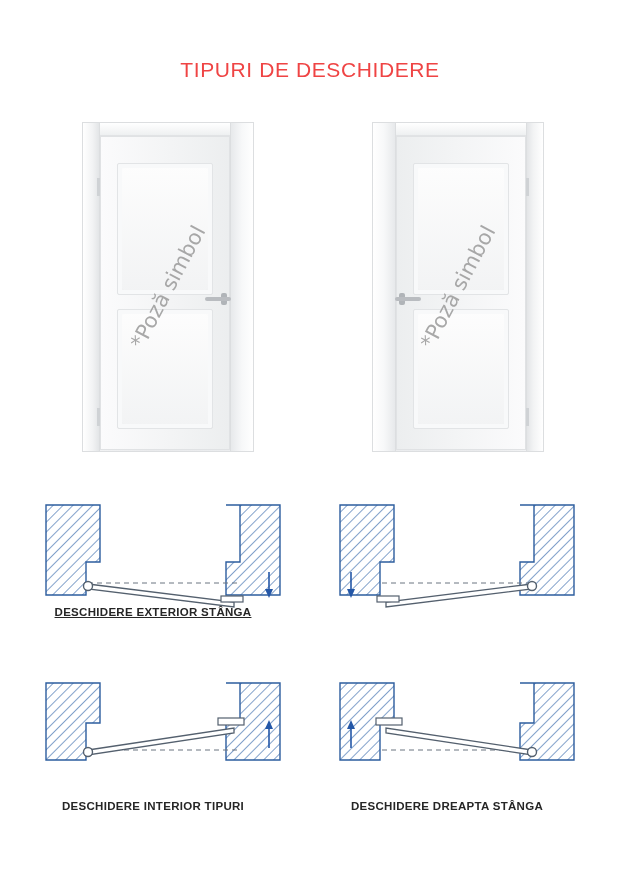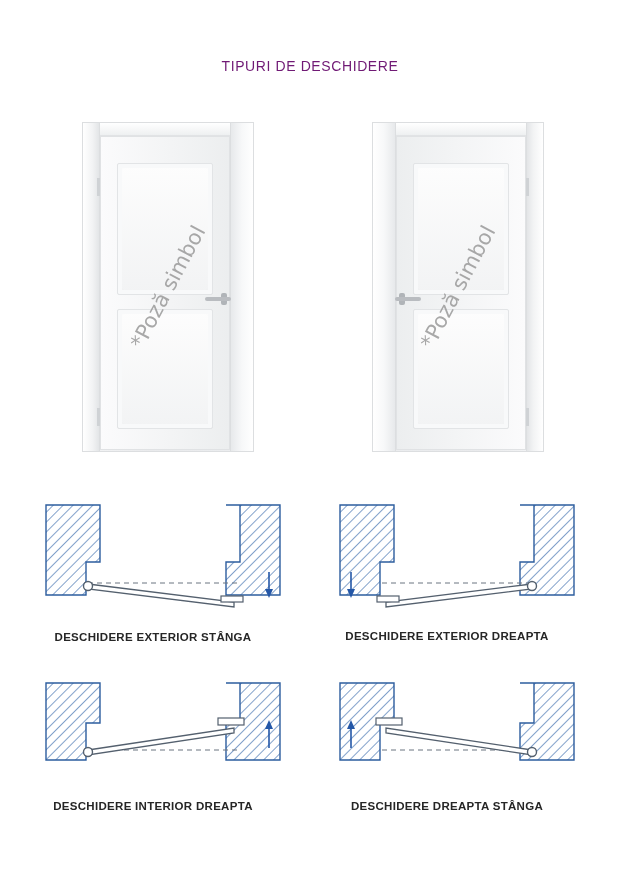--- a/index.html
+++ b/index.html
@@ -19,23 +19,23 @@
     width: 620px;
     height: 877px;
     position: relative;
   }
   .title {
     position: absolute;
     top: 58px;
     left: 0;
     width: 620px;
     text-align: center;
-    font-size: 14px;
+    font-size: 21px;
     letter-spacing: 0.6px;
-    color: #701a75;
+    color: #ef4444;
     font-weight: 400;
   }
 
   
   .door-wrap {
     position: absolute;
     width: 172px;
     height: 330px;
   }
   .door-wrap.left  { left: 82px;  top: 122px; }
@@ -138,21 +138,21 @@
 
   .caption {
     position: absolute;
     width: 250px;
     text-align: center;
     font-size: 11.5px;
     font-weight: bold;
     letter-spacing: .3px;
     color: #262626;
   }
-  .caption.c1 { left: 28px;  top: 631px; }
+  .caption.c1 { left: 28px;  top: 606px; text-decoration: underline; }
   .caption.c2 { left: 322px; top: 630px; }
   .caption.c3 { left: 28px;  top: 800px; }
   .caption.c4 { left: 322px; top: 800px; }
 </style>
 </head>
 <body>
 
 <div class="page">
 
   <div class="title">TIPURI DE DESCHIDERE</div>
@@ -235,21 +235,20 @@
         <path d="M200,84 L54,102 L54,107 L200,89 Z" fill="#ffffff" stroke="#54606e" stroke-width="1.3"></path>
       </g>
       <circle cx="200" cy="86" r="4.5" fill="#ffffff" stroke="#54606e" stroke-width="1.4"></circle>
       <rect x="45" y="96" width="22" height="6" fill="#ffffff" stroke="#54606e" stroke-width="1.2"></rect>
       <g>
         <line x1="19" y1="72" x2="19" y2="92" stroke="#2457a7" stroke-width="1.6"></line>
         <path d="M19,98 L15,89 L23,89 Z" fill="#2457a7"></path>
       </g>
     </svg>
   </div>
-  <div class="caption c2">DESCHIDERE EXTERIOR DREAPTA</div>
 
   <div class="plan p3">
     <svg width="250" height="130" viewBox="0 0 250 130">
       <defs>
         <pattern id="hatchC" width="7" height="7" patternTransform="rotate(45)" patternUnits="userSpaceOnUse">
           <line x1="0" y1="0" x2="0" y2="7" stroke="#3f6fae" stroke-width="1.3"></line>
         </pattern>
       </defs>
       <path d="M8,5 L62,5 L62,45 L48,45 L48,82 L8,82 Z" fill="url(#hatchC)" stroke="#2d5d9e" stroke-width="1.4"></path>
       <path d="M188,5 L242,5 L242,82 L188,82 L188,45 L202,45 L202,5 Z" fill="url(#hatchC)" stroke="#2d5d9e" stroke-width="1.4"></path>
@@ -258,21 +257,21 @@
         <path d="M50,72 L196,50 L196,55 L50,77 Z" fill="#ffffff" stroke="#54606e" stroke-width="1.3"></path>
       </g>
       <circle cx="50" cy="74" r="4.5" fill="#ffffff" stroke="#54606e" stroke-width="1.4"></circle>
       <rect x="180" y="40" width="26" height="7" fill="#ffffff" stroke="#54606e" stroke-width="1.2"></rect>
       <g>
         <line x1="231" y1="70" x2="231" y2="48" stroke="#2457a7" stroke-width="1.6"></line>
         <path d="M231,42 L227,51 L235,51 Z" fill="#2457a7"></path>
       </g>
     </svg>
   </div>
-  <div class="caption c3">DESCHIDERE INTERIOR DREAPTA</div>
+  <div class="caption c3">DESCHIDERE INTERIOR TIPURI</div>
 
   <div class="plan p4">
     <svg width="250" height="130" viewBox="0 0 250 130">
       <defs>
         <pattern id="hatchD" width="7" height="7" patternTransform="rotate(45)" patternUnits="userSpaceOnUse">
           <line x1="0" y1="0" x2="0" y2="7" stroke="#3f6fae" stroke-width="1.3"></line>
         </pattern>
       </defs>
       <path d="M8,5 L62,5 L62,45 L48,45 L48,82 L8,82 Z" fill="url(#hatchD)" stroke="#2d5d9e" stroke-width="1.4"></path>
       <path d="M188,5 L242,5 L242,82 L188,82 L188,45 L202,45 L202,5 Z" fill="url(#hatchD)" stroke="#2d5d9e" stroke-width="1.4"></path>

